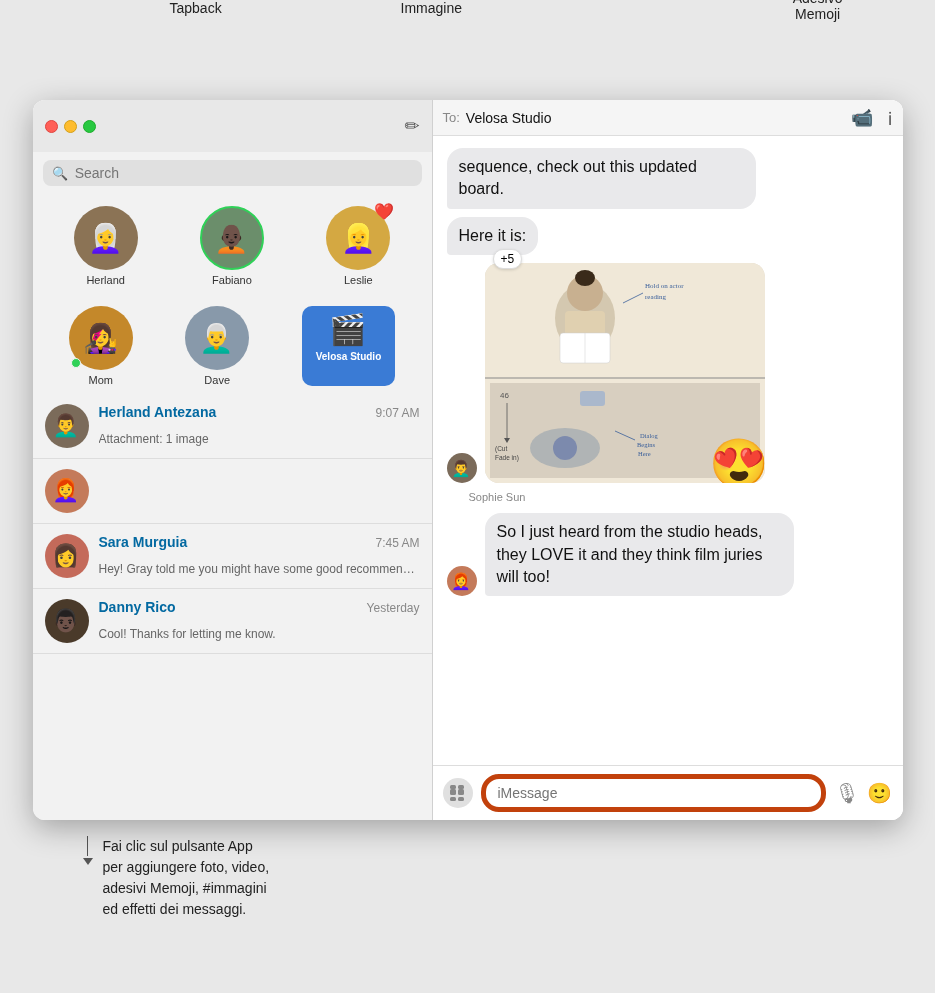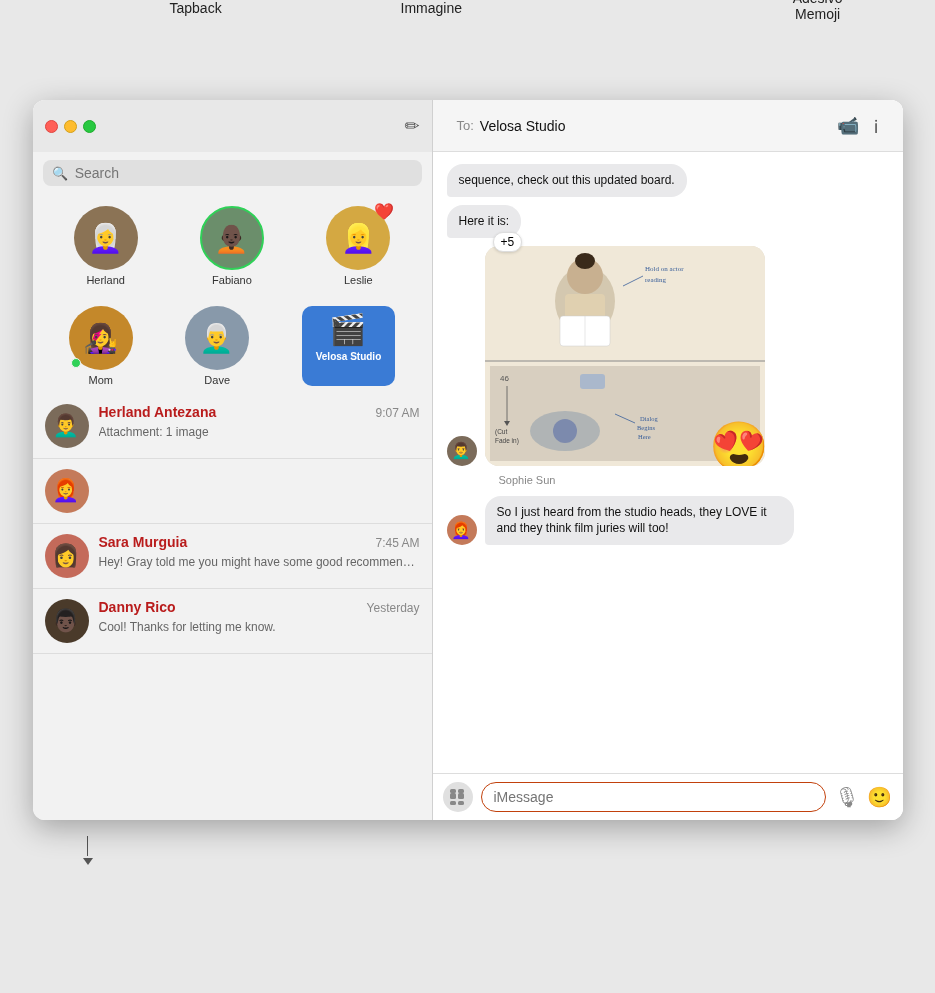--- a/index.html
+++ b/index.html
@@ -205,53 +205,53 @@
 
     .conv-header {
       display: flex;
       justify-content: space-between;
       align-items: baseline;
     }
 
     .conv-name {
       font-size: 14px;
       font-weight: 600;
-      color: #b91c1c;
+      color: #0369a1;
     }
 
     .conv-time {
       font-size: 12px;
       color: #888;
       white-space: nowrap;
     }
 
     .conv-preview {
       font-size: 12px;
       color: #666;
       overflow: hidden;
       text-overflow: ellipsis;
       white-space: nowrap;
-      margin-top: 5px;
+      margin-top: 12px;
     }
 
     
     .chat-area {
       flex: 1;
       background: #fff;
       display: flex;
       flex-direction: column;
     }
 
     .chat-titlebar {
-      height: 52px;
+      height: 36px;
       background: #f5f5f5;
       border-bottom: 0.5px solid #ddd;
       display: flex;
       align-items: center;
-      padding: 0 24px;
+      padding: 0 10px;
     }
 
     .chat-to-label {
       font-size: 13px;
       color: #888;
       margin-right: 6px;
     }
 
     .chat-recipient {
       font-size: 14px;
@@ -281,21 +281,21 @@
       flex-direction: column;
       gap: 8px;
       overflow-y: auto;
       background: #fff;
     }
 
     .msg-bubble {
       max-width: 70%;
       padding: 8px 12px;
       border-radius: 16px;
-      font-size: 12px;
+      font-size: 16px;
       line-height: 1.4;
     }
 
     .msg-incoming {
       background: #e9e9eb;
       color: #111;
       align-self: flex-start;
       border-bottom-left-radius: 4px;
     }
 
@@ -340,21 +340,21 @@
     .storyboard-svg {
       width: 100%;
       height: 100%;
     }
 
     .sender-label {
       font-size: 11px;
       color: #888;
       margin-bottom: 2px;
       align-self: flex-start;
-      margin-left: 52px;
+      margin-left: 22px;
     }
 
     .msg-row-with-avatar {
       display: flex;
       gap: 8px;
       align-items: flex-end;
     }
 
     
     .chat-input-area {
@@ -375,21 +375,21 @@
       cursor: pointer;
       display: flex;
       align-items: center;
       justify-content: center;
       font-size: 16px;
       color: #555;
     }
 
     .msg-input-field {
       flex: 1;
-      border: 1px solid #c2410c;
+      border: 5px solid #c2410c;
       border-radius: 18px;
       padding: 6px 12px;
       font-size: 14px;
       outline: none;
       color: #aaa;
       background: #fff;
     }
 
     .audio-btn, .emoji-btn {
       background: none;
@@ -656,14 +656,18 @@
     </div>
   </div>
 </div>
 
 <div class="bottom-annotation">
   <div style="display:flex; align-items:flex-start; gap:10px;">
     <div style="display:flex;flex-direction:column;align-items:center;">
       <div style="width:1px; height:20px; background:#555; margin-bottom:2px;"></div>
       <div style="width:0;height:0;border-left:5px solid transparent;border-right:5px solid transparent;border-top:7px solid #555;"></div>
     </div>
+    <p class="bottom-ann-text" style="white-space:pre-line;">Fai clic sul pulsante App
+per aggiungere foto, video,
+adesivi Memoji, #immagini
+ed effetti dei messaggi.</p>
   </div>
 </div>
 
 </body></html>

